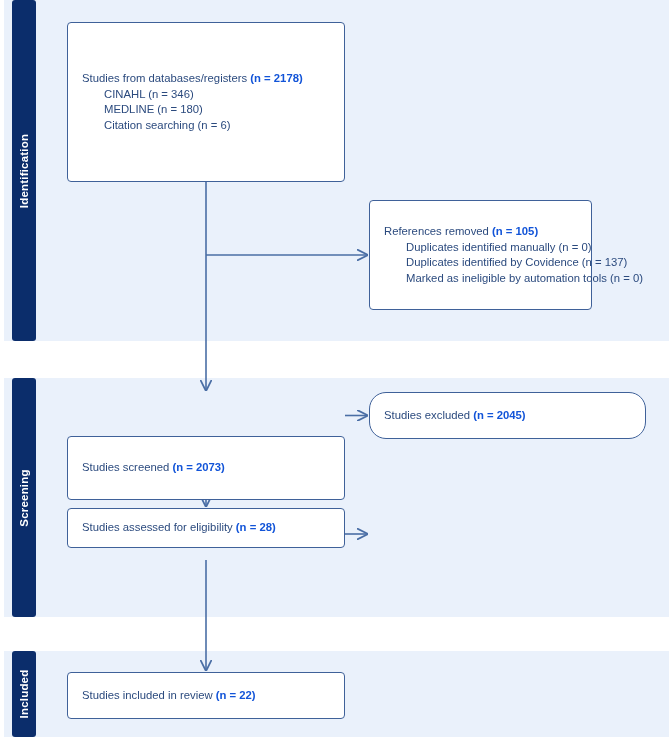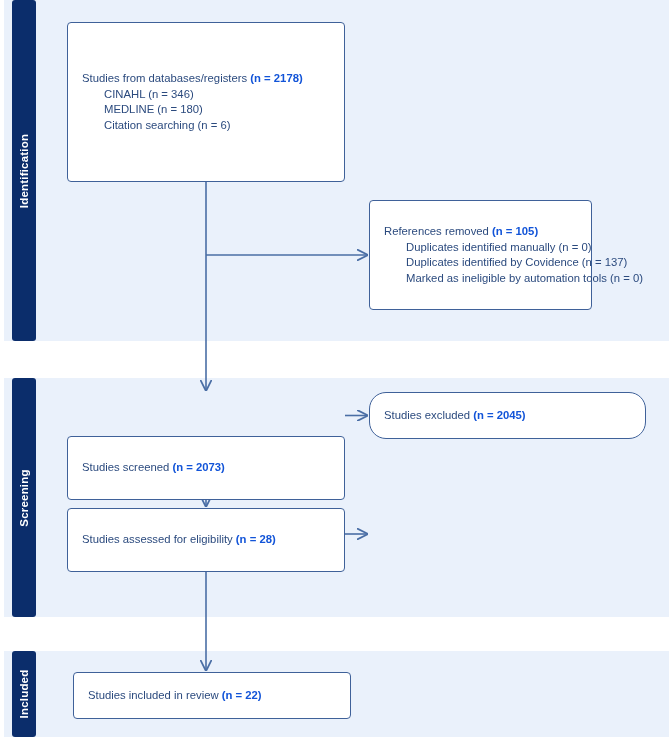--- a/index.html
+++ b/index.html
@@ -76,23 +76,23 @@
     white-space: nowrap;
   }
   .node-line.indent { padding-left: 22px; }
   .node-line b { color: #1254d8; font-weight: bold; }
 
   
   .node-databases   { left: 63px;  top: 22px;  width: 278px; height: 160px; }
   .node-refremoved  { left: 365px; top: 200px; width: 223px; height: 110px; }
   .node-screened    { left: 63px;  top: 392px; width: 278px; height: 64px; margin-top: 44px;  }
   .node-excluded1   { left: 365px; top: 392px; width: 277px; height: 47px; border-radius: 17px;  }
-  .node-eligibility { left: 63px;  top: 508px; width: 278px; height: 64px;  }
+  .node-eligibility { left: 63px;  top: 508px; width: 278px; height: 40px;  }
   .node-excluded2   { left: 365px; top: 486px; width: 277px; height: 100px; }
-  .node-included    { left: 63px;  top: 672px; width: 278px; height: 47px; margin-left: 6px;  }
+  .node-included    { left: 63px;  top: 672px; width: 278px; height: 47px;  }
 
   
   #connectors {
     position: absolute;
     left: 0; top: 0;
     width: 669px;
     height: 741px;
     pointer-events: none;
   }
 </style>

